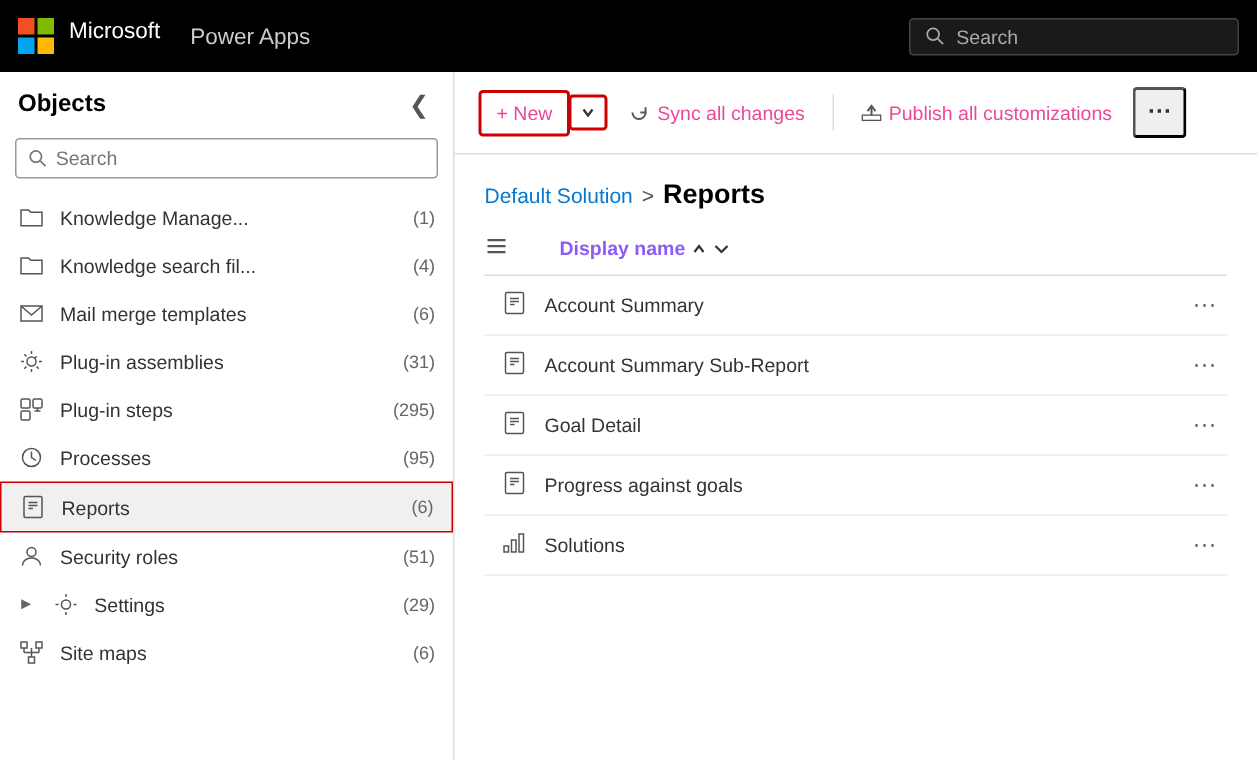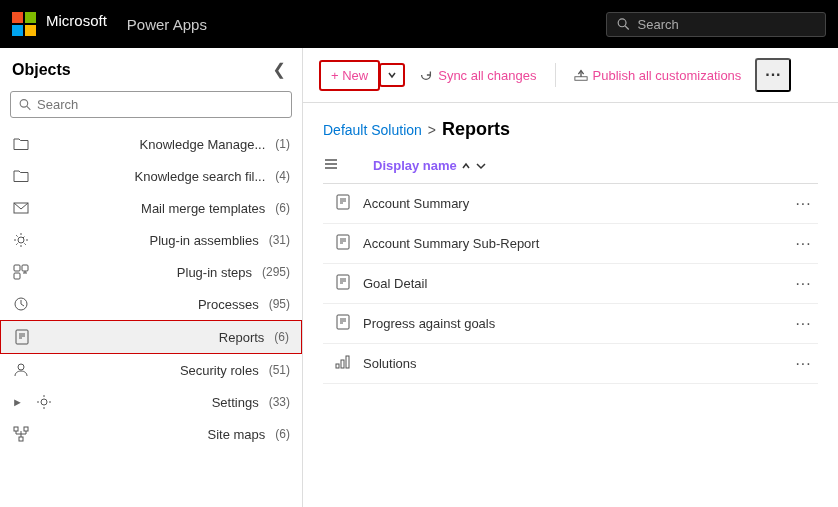--- a/index.html
+++ b/index.html
@@ -132,21 +132,20 @@
       align-items: center;
       justify-content: center;
       color: #555;
       font-size: 14px;
     }
     .sidebar-item .item-label {
       flex: 1;
       white-space: nowrap;
       overflow: hidden;
       text-overflow: ellipsis;
-      text-align: right;
     }
     .sidebar-item .item-count {
       color: #666;
       font-size: 12px;
       flex-shrink: 0;
     }
     .sidebar-item .expand-arrow {
       font-size: 11px;
       color: #666;
       margin-right: 2px;
@@ -387,21 +386,21 @@
 
       <div class="sidebar-item">
         <span class="expand-arrow">►</span>
         <span class="item-icon">
           <svg width="16" height="16" viewBox="0 0 16 16" fill="none">
               <circle cx="8" cy="8" r="3" stroke="#555" stroke-width="1" fill="none"></circle>
               <path d="M8 1v2M8 13v2M1 8h2M13 8h2" stroke="#555" stroke-width="1"></path>
             </svg>
         </span>
         <span class="item-label">Settings</span>
-        <span class="item-count">(33)</span>
+        <span class="item-count">(29)</span>
       </div>
 
       <div class="sidebar-item">
         <span class="item-icon">
           <svg width="16" height="16" viewBox="0 0 16 16" fill="none">
               <rect x="1" y="1" width="4" height="4" stroke="#555" stroke-width="1" fill="none"></rect>
               <rect x="11" y="1" width="4" height="4" stroke="#555" stroke-width="1" fill="none"></rect>
               <rect x="6" y="11" width="4" height="4" stroke="#555" stroke-width="1" fill="none"></rect>
               <line x1="8" y1="5" x2="8" y2="11" stroke="#555" stroke-width="1"></line>
               <line x1="3" y1="5" x2="3" y2="8" stroke="#555" stroke-width="1"></line>

